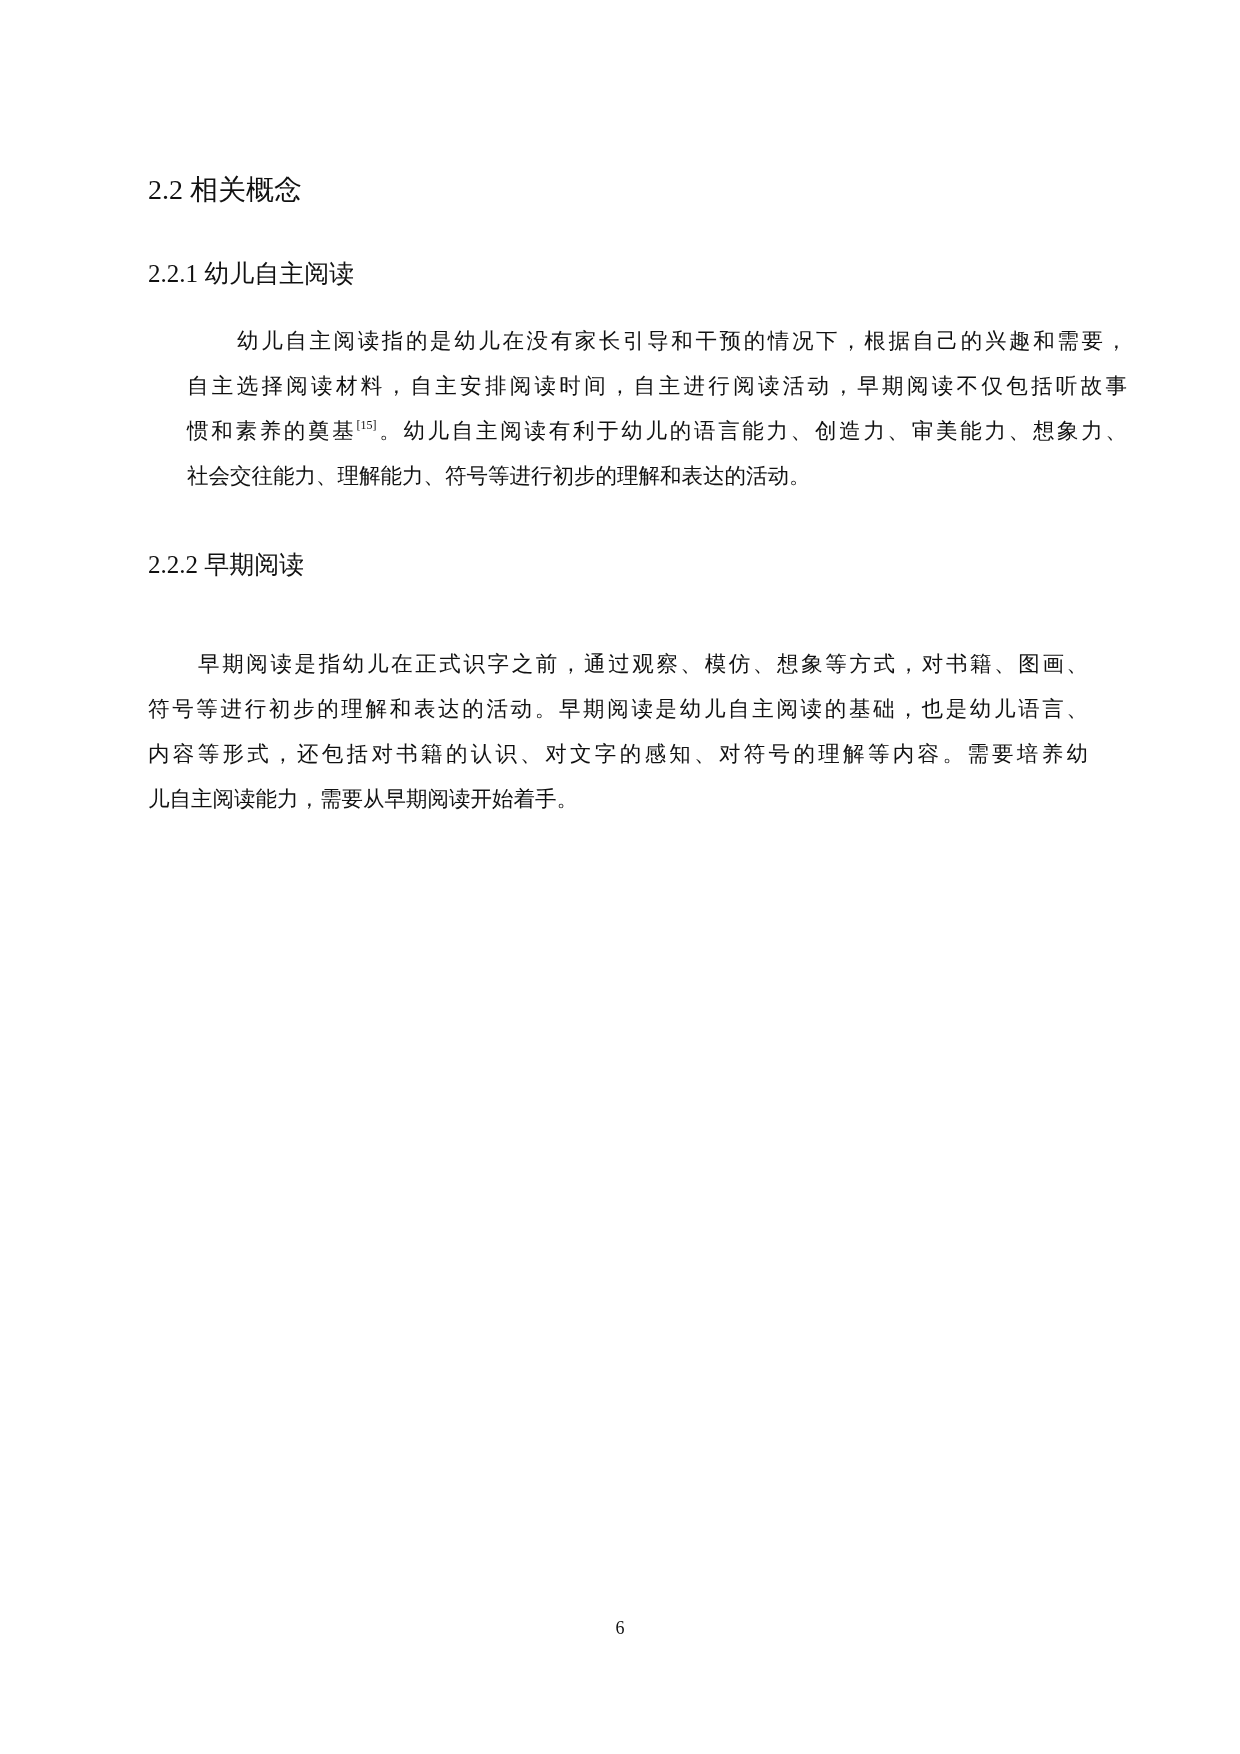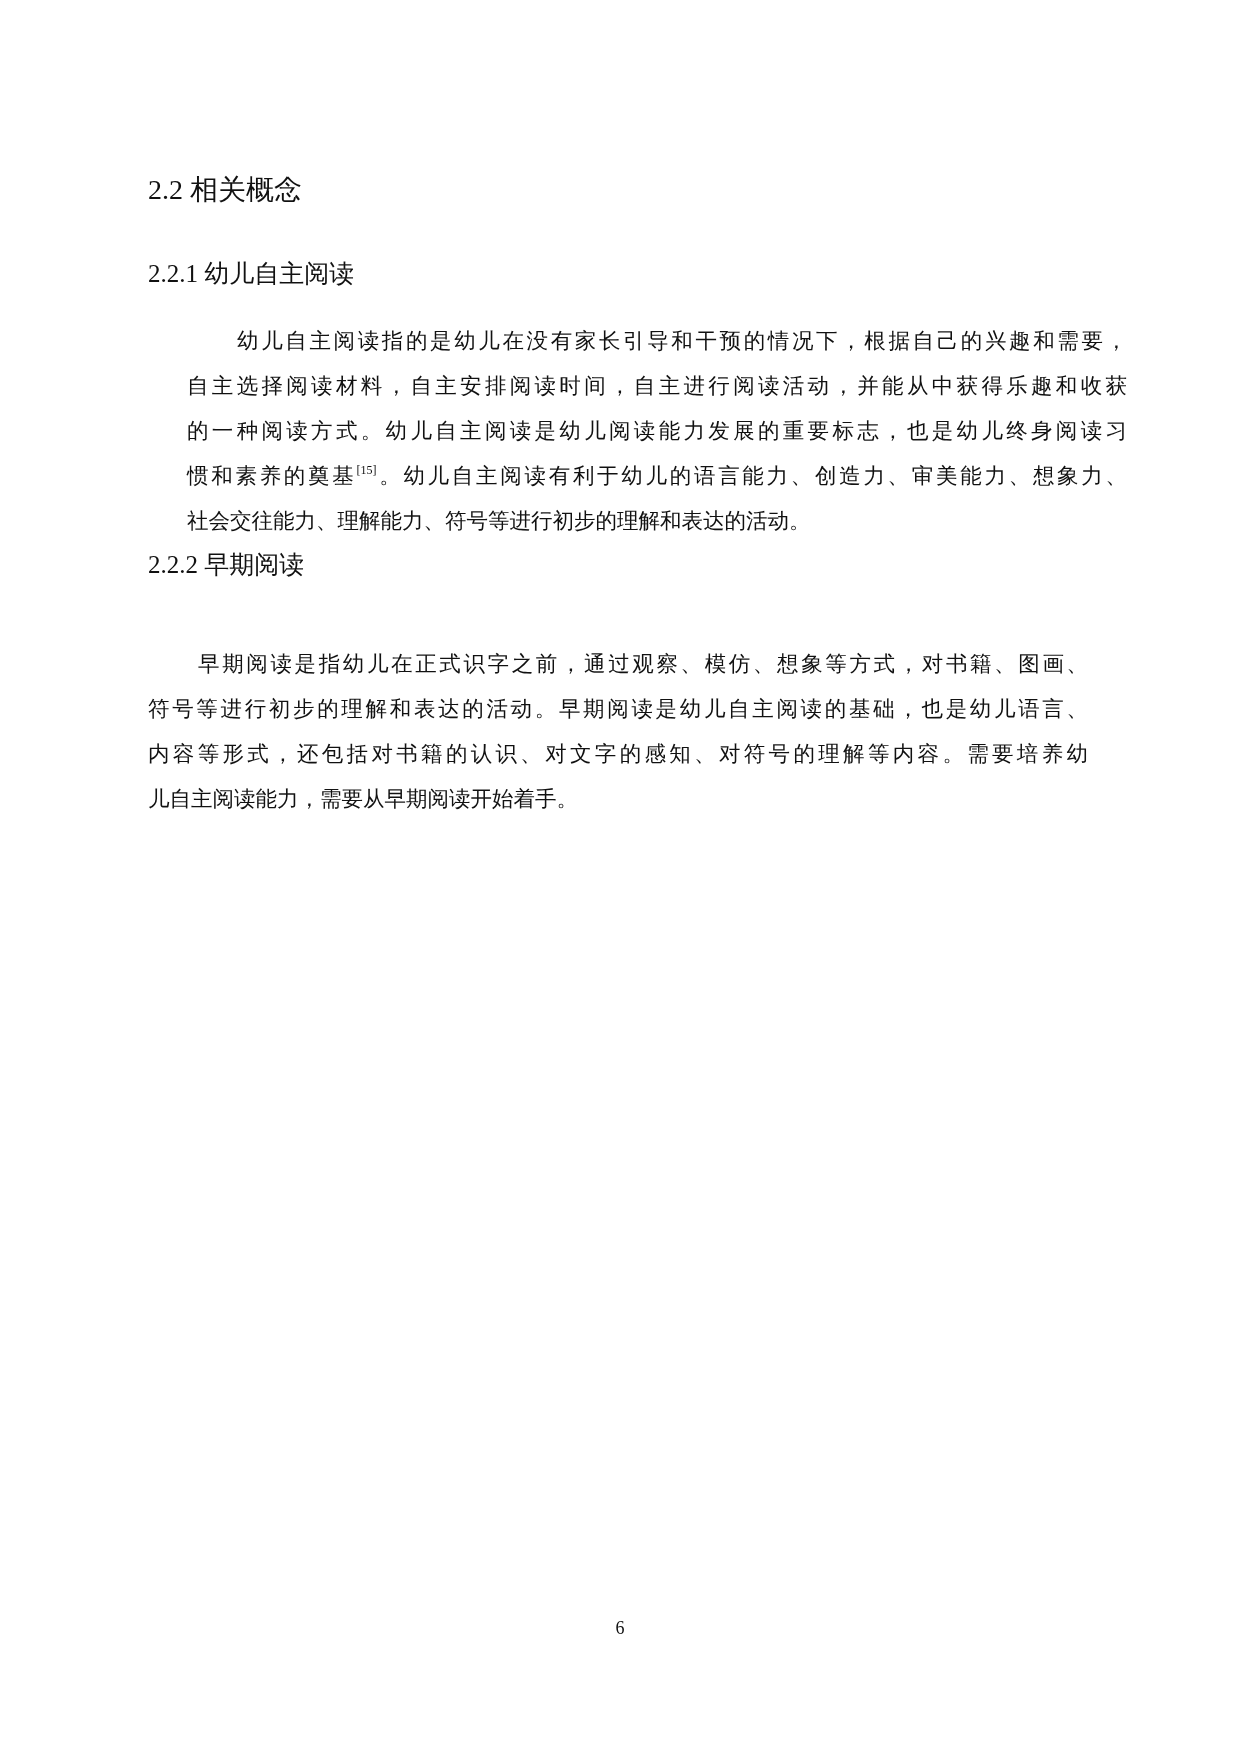--- a/index.html
+++ b/index.html
@@ -91,22 +91,21 @@
     <span class="zh">相关概念</span>
   </div>
 
   <div class="h3 s1">
     <span>2.2.1</span>
     <span class="zh">幼儿自主阅读</span>
   </div>
 
   <div class="para p1">
     <span class="line indent">幼儿自主阅读指的是幼儿在没有家长引导和干预的情况下，根据自己的兴趣和需要，</span>
-    <span class="line">自主选择阅读材料，自主安排阅读时间，自主进行阅读活动，并能从中获得乐趣和收获</span>
-    <span class="line">的一种阅读方式。幼儿自主阅读是幼儿阅读能力发展的重要标志，也是幼儿终身阅读习</span>
+    <span class="line">自主选择阅读材料，自主安排阅读时间，自主进行阅读活动，早期阅读不仅包括听故事</span>
     <span class="line"><span>惯和素养的奠基</span><sup class="ref">[15]</sup><span>。幼儿自主阅读有利于幼儿的语言能力、创造力、审美能力、想象力、</span></span>
     <span class="line last">社会交往能力、理解能力、符号等进行初步的理解和表达的活动。</span>
   </div>
 
   <div class="h3 s2">
     <span>2.2.2</span>
     <span class="zh">早期阅读</span>
   </div>
 
   <div class="para p2">

